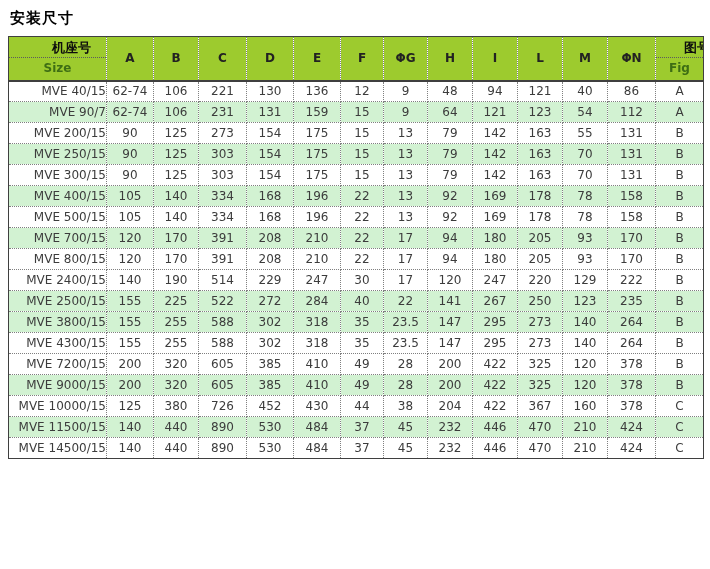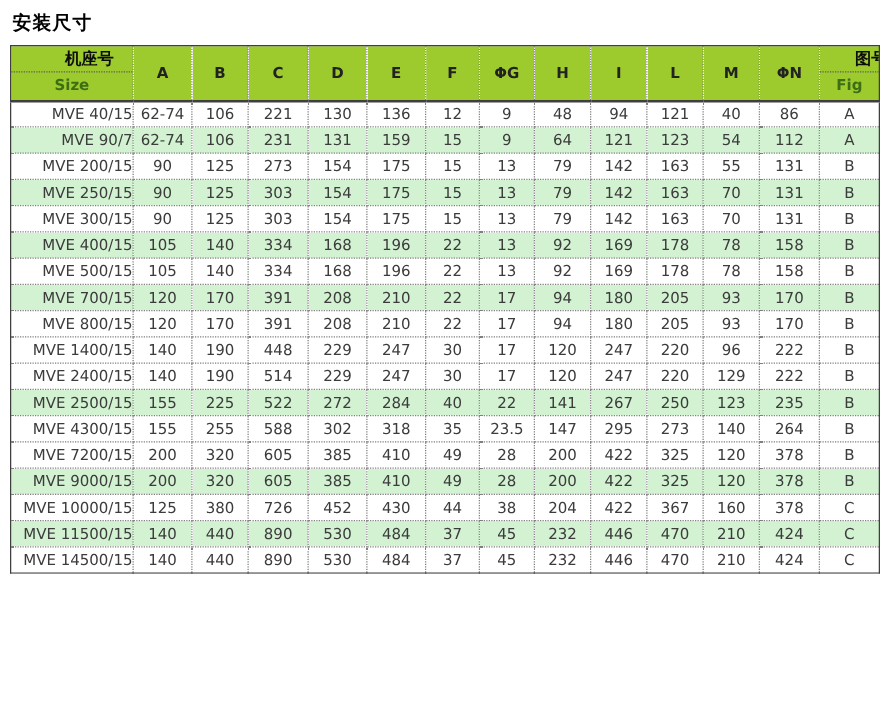--- a/index.html
+++ b/index.html
@@ -244,36 +244,20 @@
           <td>22</td>
           <td>17</td>
           <td>94</td>
           <td>180</td>
           <td>205</td>
           <td>93</td>
           <td>170</td>
           <td>B</td>
         </tr>
         <tr>
-          <td class="size-cell">MVE 1400/15</td>
-          <td>140</td>
-          <td>190</td>
-          <td>448</td>
-          <td>229</td>
-          <td>247</td>
-          <td>30</td>
-          <td>17</td>
-          <td>120</td>
-          <td>247</td>
-          <td>220</td>
-          <td>96</td>
-          <td>222</td>
-          <td>B</td>
-        </tr>
-        <tr>
           <td class="size-cell">MVE 2400/15</td>
           <td>140</td>
           <td>190</td>
           <td>514</td>
           <td>229</td>
           <td>247</td>
           <td>30</td>
           <td>17</td>
           <td>120</td>
           <td>247</td>
@@ -289,20 +273,36 @@
           <td>522</td>
           <td>272</td>
           <td>284</td>
           <td>40</td>
           <td>22</td>
           <td>141</td>
           <td>267</td>
           <td>250</td>
           <td>123</td>
           <td>235</td>
+          <td>B</td>
+        </tr>
+        <tr class="alt">
+          <td class="size-cell">MVE 3800/15</td>
+          <td>155</td>
+          <td>255</td>
+          <td>588</td>
+          <td>302</td>
+          <td>318</td>
+          <td>35</td>
+          <td>23.5</td>
+          <td>147</td>
+          <td>295</td>
+          <td>273</td>
+          <td>140</td>
+          <td>264</td>
           <td>B</td>
         </tr>
         <tr>
           <td class="size-cell">MVE 4300/15</td>
           <td>155</td>
           <td>255</td>
           <td>588</td>
           <td>302</td>
           <td>318</td>
           <td>35</td>

